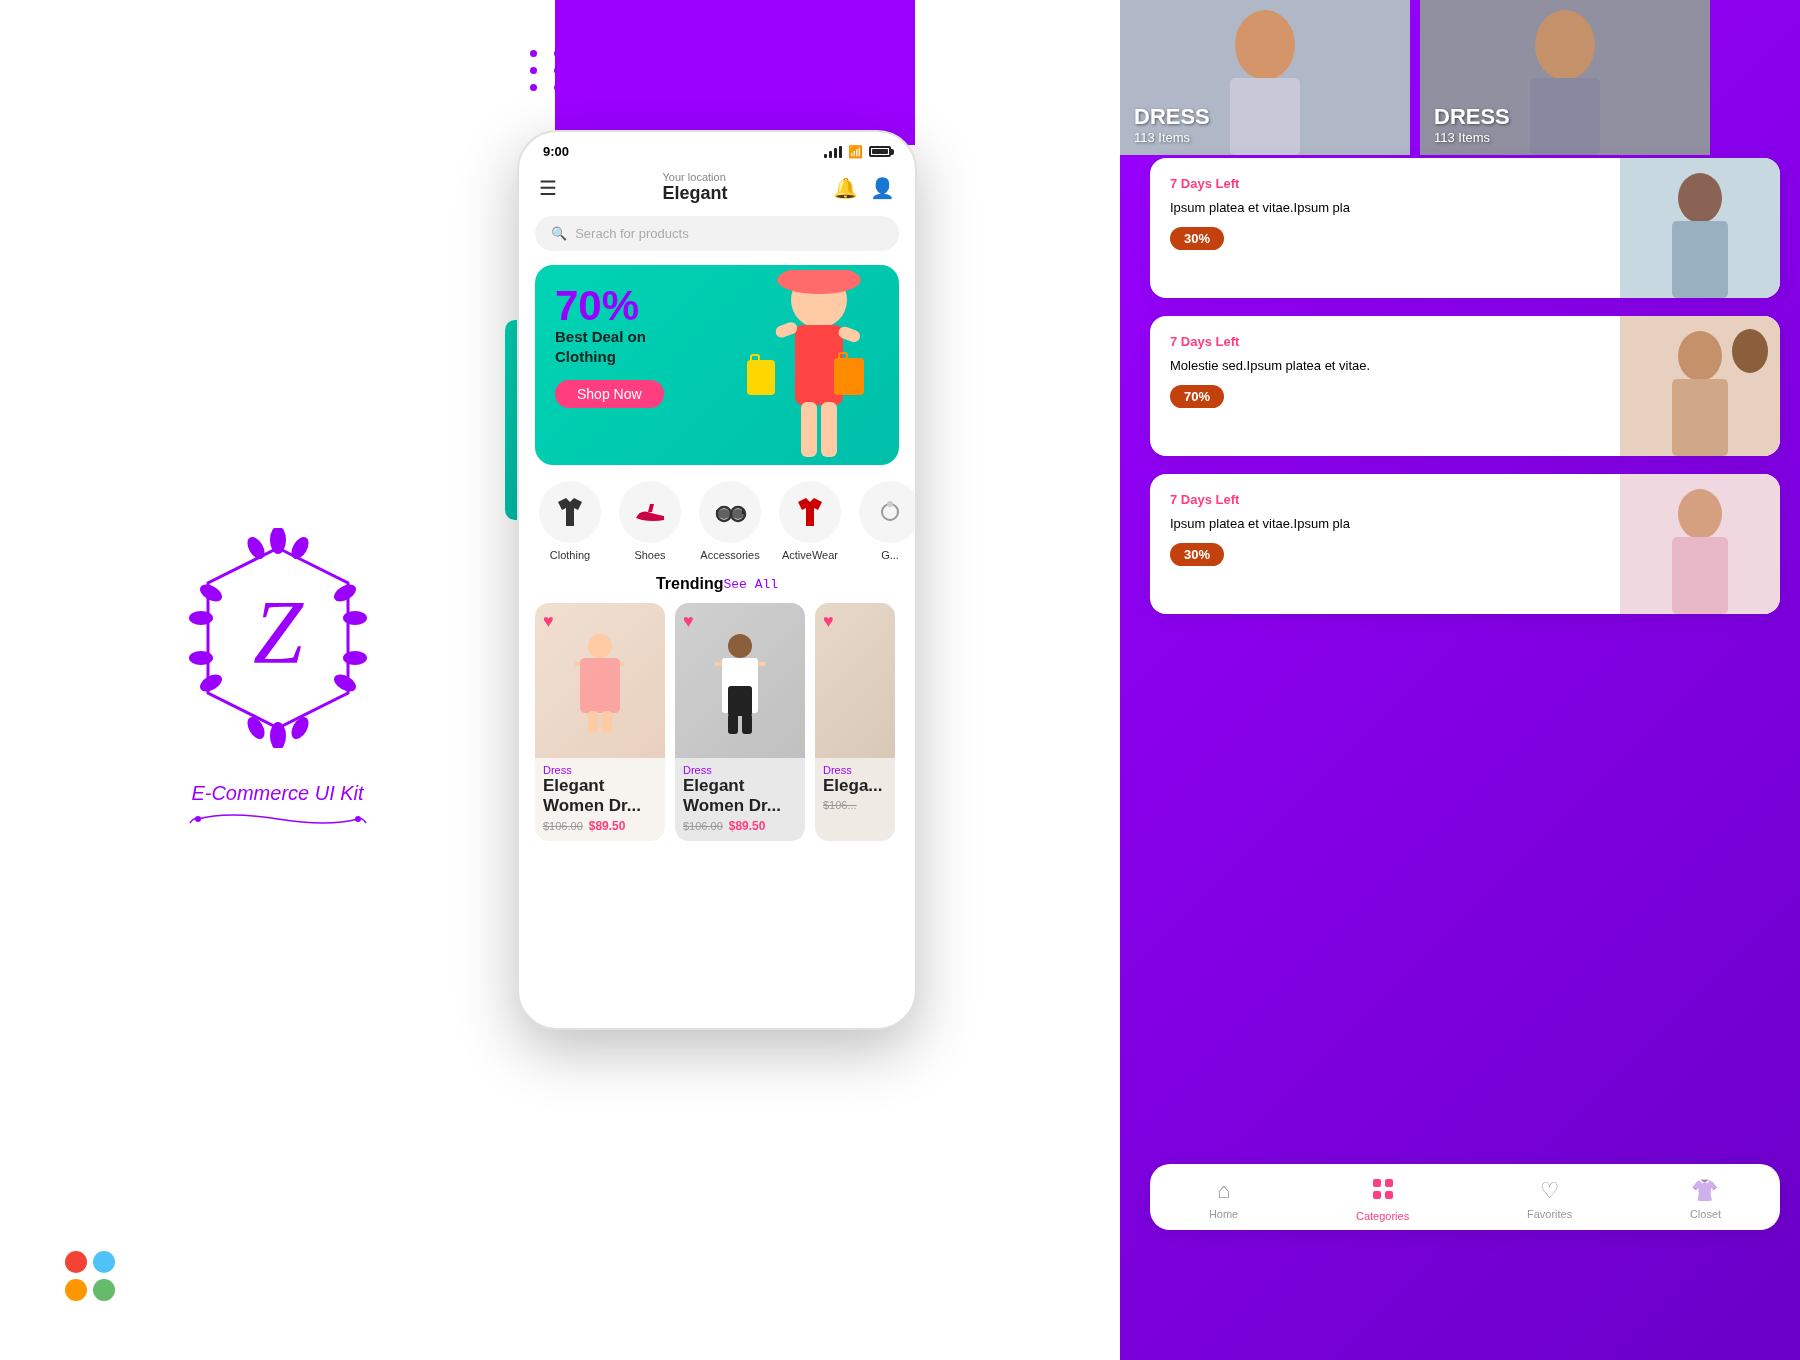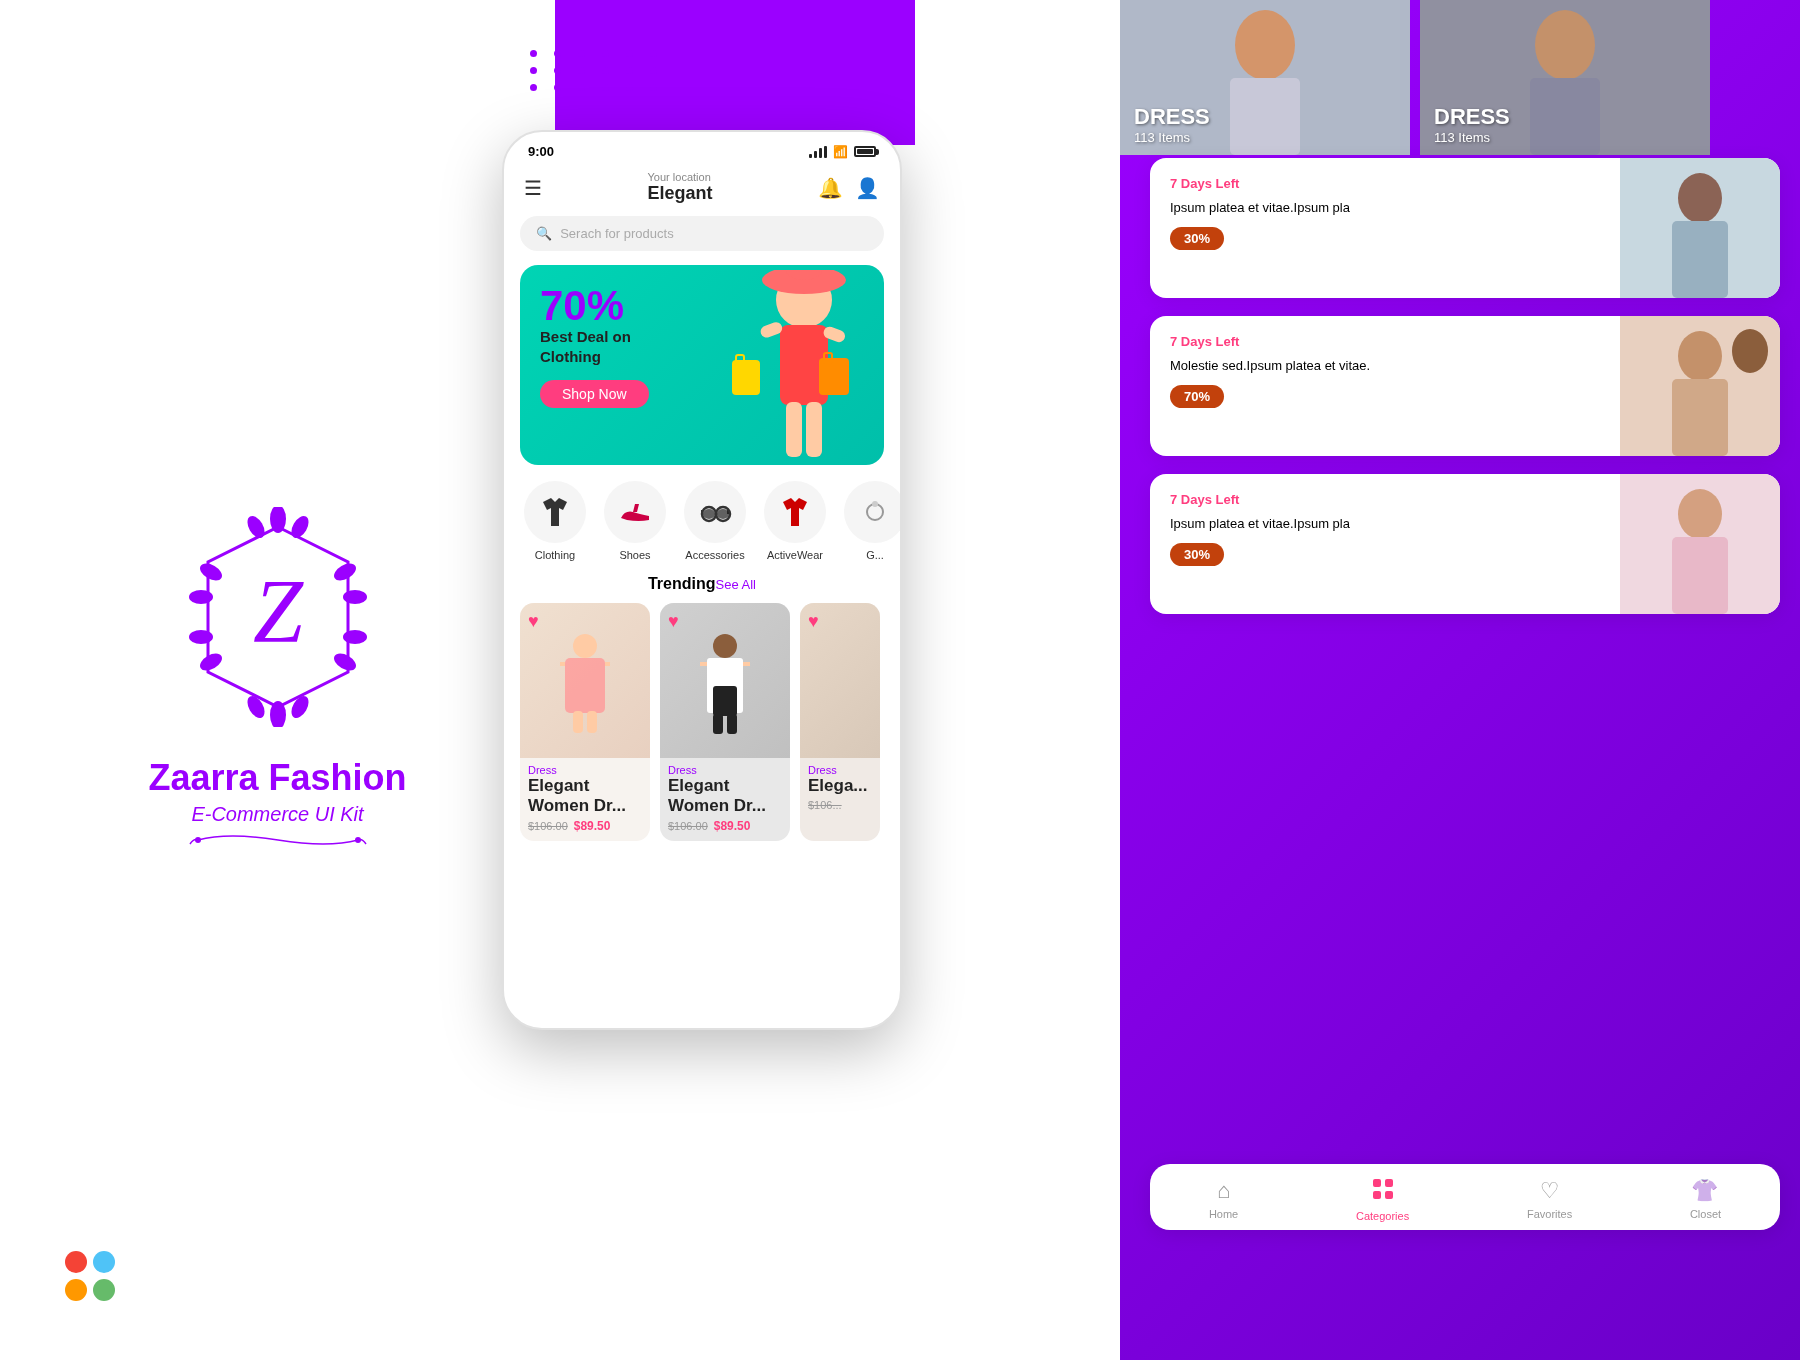--- a/index.html
+++ b/index.html
@@ -75,21 +75,21 @@
     .figma-icon {
       position: absolute;
       bottom: 50px;
       left: 60px;
       z-index: 2;
     }
 
     
     .phone-container {
       position: absolute;
-      left: 502px;
+      left: 517px;
       top: 130px;
       width: 400px;
       height: 900px;
       z-index: 10;
     }
 
     .phone-frame {
       width: 400px;
       height: 900px;
       background: #fff;
@@ -531,21 +531,20 @@
     <ellipse cx="187" cy="130" rx="7" ry="12" fill="#9b00ff" transform="rotate(-90,187,130)"></ellipse>
 
     <ellipse cx="110" cy="208" rx="8" ry="14" fill="#9b00ff" transform="rotate(180,110,208)"></ellipse>
     <ellipse cx="88" cy="200" rx="7" ry="12" fill="#9b00ff" transform="rotate(150,88,200)"></ellipse>
     <ellipse cx="132" cy="200" rx="7" ry="12" fill="#9b00ff" transform="rotate(-150,132,200)"></ellipse>
 
     <text x="110" y="135" text-anchor="middle" fill="#9b00ff" font-size="90" font-family="serif" font-style="italic" font-weight="300">Z</text>
   </svg>
 
   <div>
-    <div style="font-size:36px;font-weight:700;color:#9b00ff;text-align:center;">Zaarra Fashion</div>
     <div style="font-size:20px;color:#9b00ff;font-style:italic;text-align:center;margin-top:4px;">E-Commerce UI Kit</div>
     <div style="text-align:center;margin-top:4px;">
       <svg width="200" height="20" viewBox="0 0 200 20">
         <path d="M20,10 Q50,2 100,10 Q150,18 180,10" fill="none" stroke="#9b00ff" stroke-width="1.5"></path>
         <circle cx="20" cy="10" r="3" fill="#9b00ff"></circle>
         <circle cx="180" cy="10" r="3" fill="#9b00ff"></circle>
         <path d="M12,14 Q16,8 20,10" fill="none" stroke="#9b00ff" stroke-width="1.5"></path>
         <path d="M180,10 Q184,8 188,14" fill="none" stroke="#9b00ff" stroke-width="1.5"></path>
       </svg>
     </div>
@@ -680,21 +679,21 @@
             <circle cx="18" cy="18" r="8" fill="none" stroke="#999" stroke-width="2"></circle>
             <circle cx="18" cy="10" r="3" fill="#ccc"></circle>
           </svg>
         </div>
         <span class="category-label">G...</span>
       </div>
     </div>
 
     <div class="trending-header">
       <span style="font-size:16px;font-weight:700;">Trending</span>
-      <span style="font-size:13px;color:#9b00ff;cursor:pointer;">See All</span>
+      <span style="font-size:13px;color:#9b00ff;cursor:pointer;font-family:Liberation Mono, monospace;">See All</span>
     </div>
 
     <div class="products-row">
 
       <div class="product-card" style="background:#f7f3ef;">
         <div class="product-img" style="background:linear-gradient(135deg,#f0e0d0,#e8d0c0);">
           <span class="heart-icon-product">♥</span>
           <svg width="80" height="110" viewBox="0 0 80 110">
             <ellipse cx="40" cy="20" rx="12" ry="12" fill="#ffcba4"></ellipse>
             <rect x="20" y="32" width="40" height="55" rx="5" fill="#ff9999" opacity="0.8"></rect>

